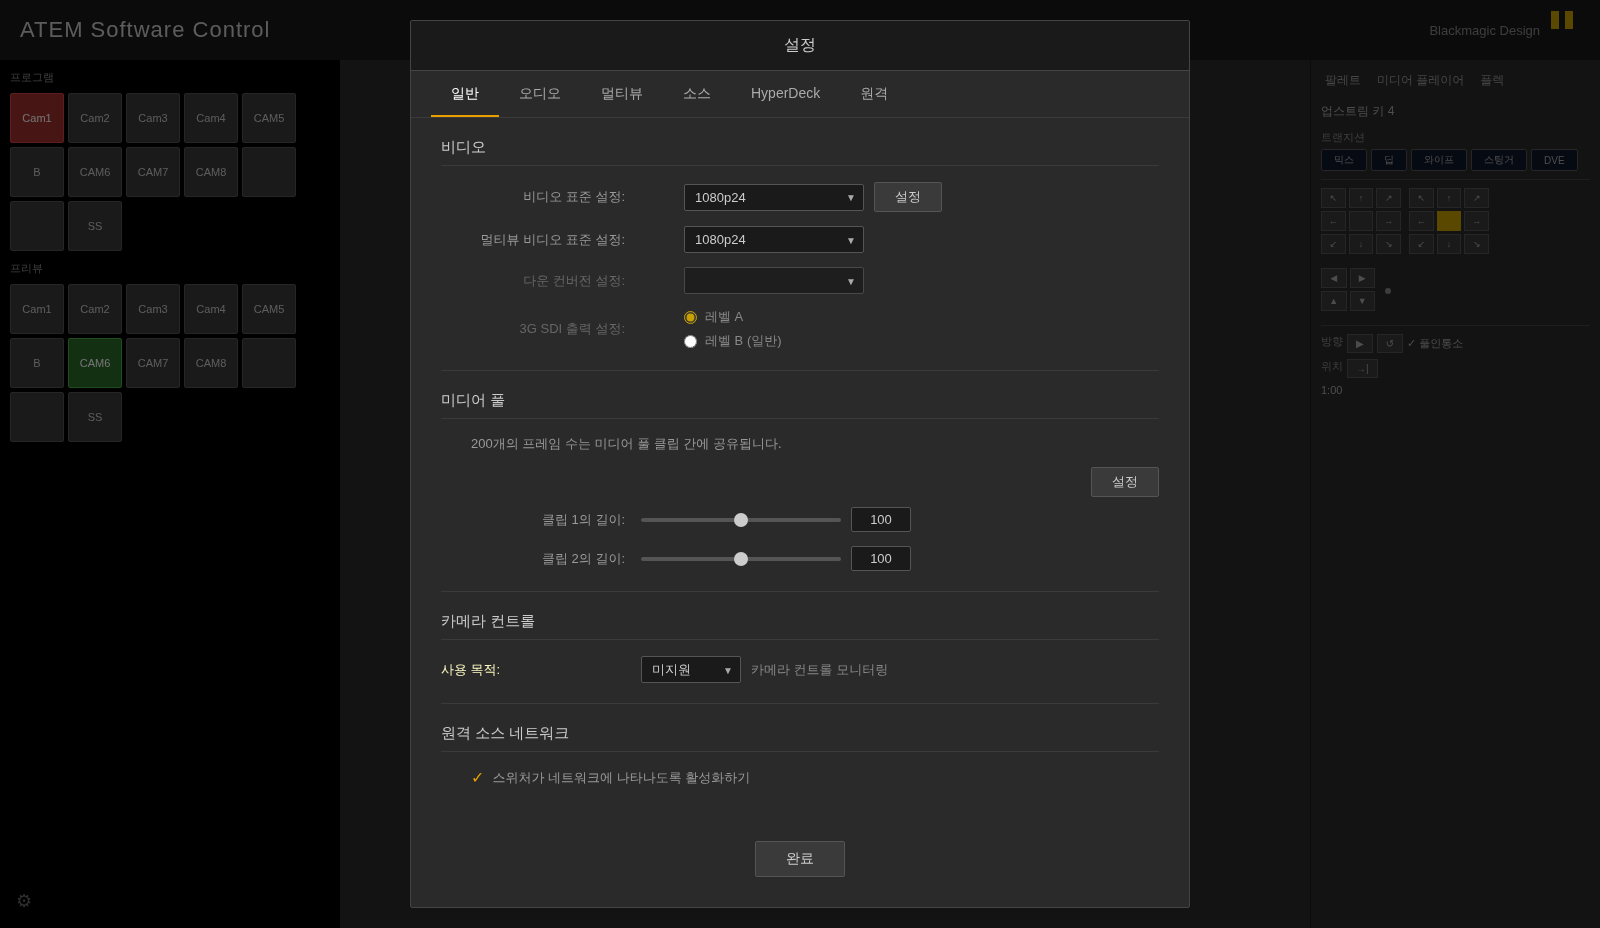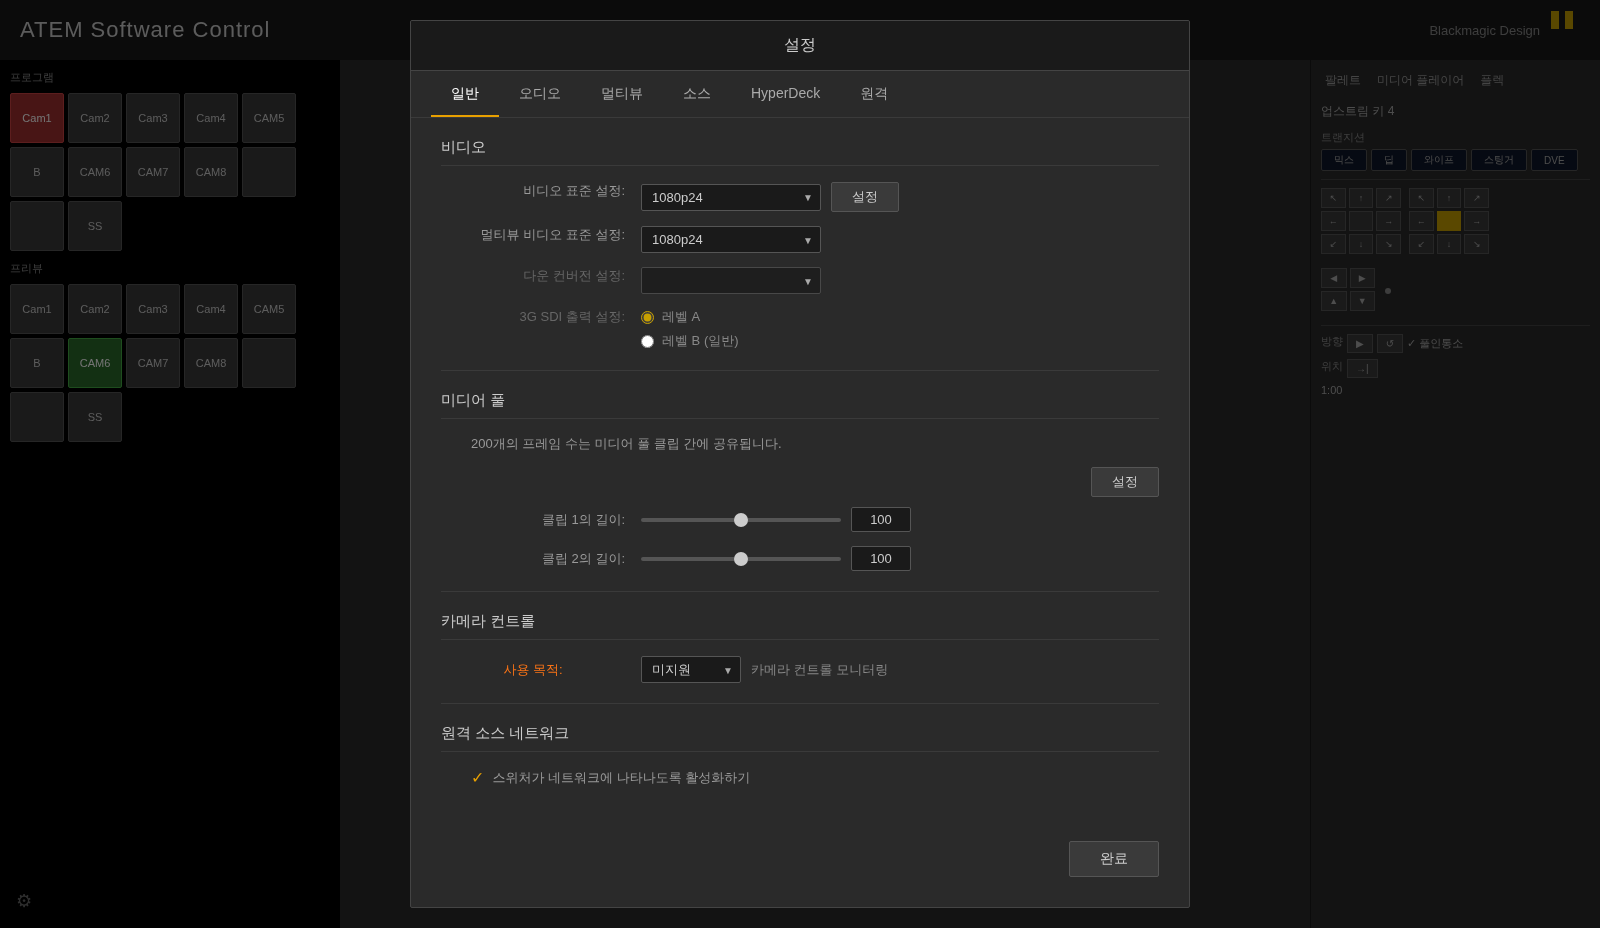--- a/index.html
+++ b/index.html
@@ -259,21 +259,23 @@
     }
     .section-title {
       color: #ccc;
       font-size: 15px;
       margin-bottom: 16px;
       padding-bottom: 8px;
       border-bottom: 1px solid #3a3a3a;
     }
     .form-row {
       display: flex;
+      align-items: center;
       margin-bottom: 14px;
+      gap: 43px;
     }
     .form-label {
       color: #999;
       font-size: 13px;
       text-align: right;
       width: 200px;
       padding-right: 16px;
       flex-shrink: 0;
     }
     .form-control-group {
@@ -392,23 +394,23 @@
       margin-left: 30px;
     }
 
     
     .camera-control-row {
       display: flex;
       align-items: center;
       margin-bottom: 14px;
     }
     .cam-ctrl-label {
-      color: #f97316;
-      font-size: 13px;
-      text-align: center;
+      color: #fef9c3;
+      font-size: 13px;
+      text-align: left;
       width: 200px;
       padding-right: 16px;
     }
     .cam-ctrl-select-wrap {
       display: flex;
       align-items: center;
       gap: 10px;
     }
     .cam-monitoring-text {
       color: #888;
@@ -428,21 +430,21 @@
       font-size: 16px;
     }
     .checkbox-text {
       color: #999;
       font-size: 13px;
     }
 
     
     .modal-footer {
       display: flex;
-      justify-content: flex-end;
+      justify-content: center;
       padding: 20px 30px 30px;
     }
     .btn-complete {
       background: #3a3a3a;
       border: 1px solid #555;
       color: #ccc;
       font-size: 14px;
       padding: 8px 30px;
       cursor: pointer;
       border-radius: 2px;

